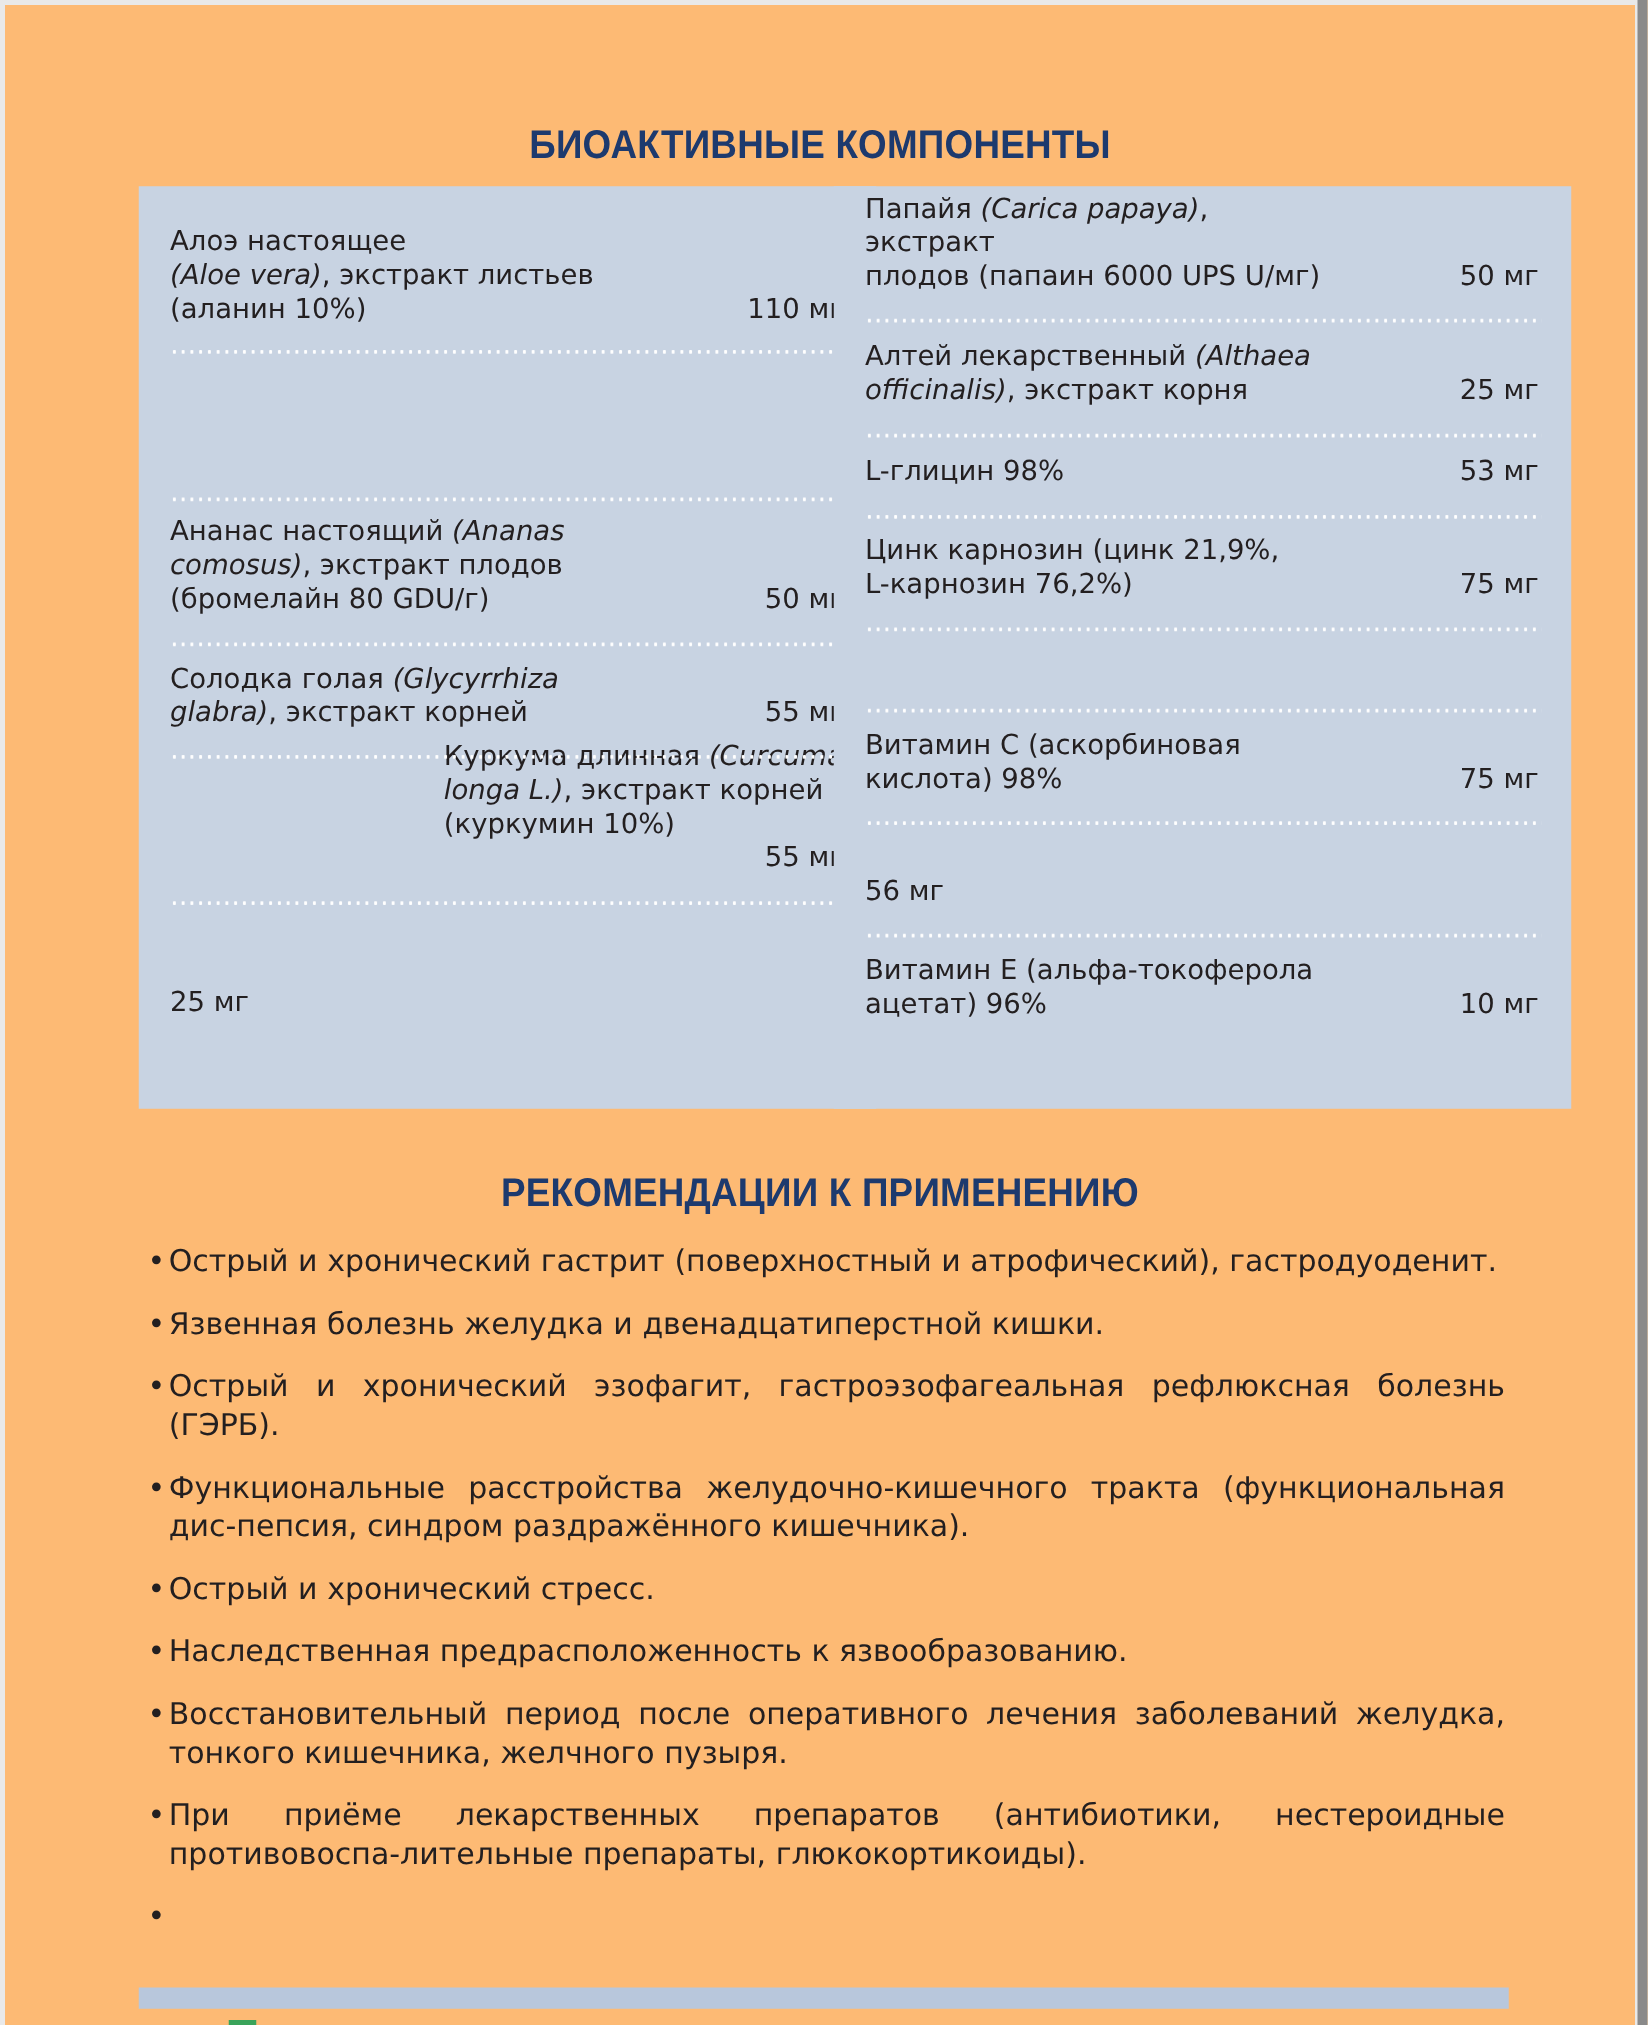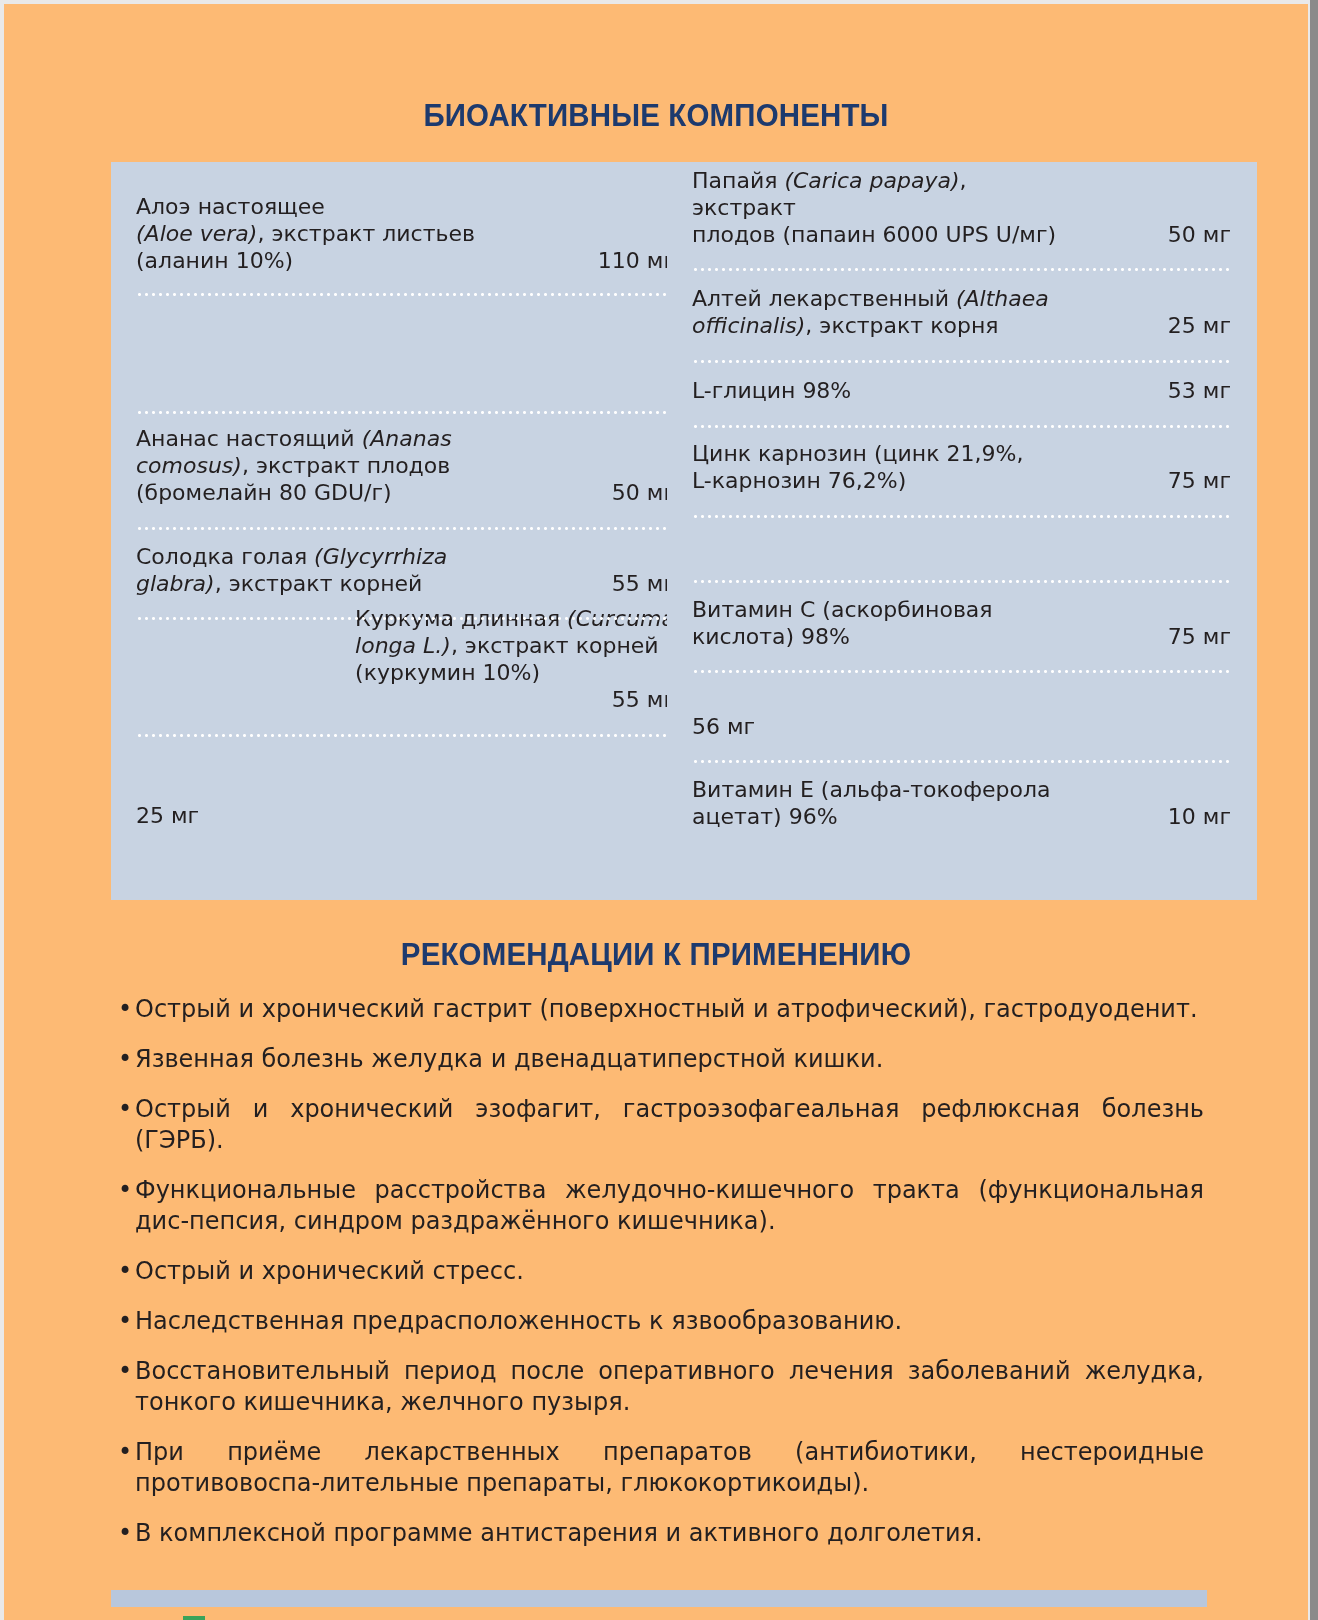--- a/index.html
+++ b/index.html
@@ -22,21 +22,21 @@
       text-align: center;
       font-family: "Liberation Sans", "DejaVu Sans", sans-serif;
       font-weight: bold; font-size: 32px; letter-spacing: 0.2px;
       color: #1d3a6e;
       transform: scaleX(0.92);
     }
     .title-bio { top: 93px; }
     .title-rec { top: 932px; }
 
     .panel {
-      position: absolute; top: 158px; width: 590px; height: 738px;
+      position: absolute; top: 145px; width: 590px; height: 738px;
       background: #c8d3e2;
     }
     .panel.left { left: 107px; }
     .panel.right { left: 663px; }
 
     .item {
       position: absolute; left: 25px; right: 26px;
       display: flex; align-items: flex-end; justify-content: space-between;
       font-size: 22px; line-height: 27px; color: #231f20;
     }
@@ -144,19 +144,19 @@
 
   <ul class="rec-list" id="rec-list">
       <li><span class="bullet">•</span><span>Острый и хронический гастрит (поверхностный и атрофический), гастродуоденит.</span></li>
       <li><span class="bullet">•</span><span>Язвенная болезнь желудка и двенадцатиперстной кишки.</span></li>
       <li><span class="bullet">•</span><span>Острый и хронический эзофагит, гастроэзофагеальная рефлюксная болезнь (ГЭРБ).</span></li>
       <li><span class="bullet">•</span><span>Функциональные расстройства желудочно-кишечного тракта (функциональная дис-пепсия, синдром раздражённого кишечника).</span></li>
       <li><span class="bullet">•</span><span>Острый и хронический стресс.</span></li>
       <li><span class="bullet">•</span><span>Наследственная предрасположенность к язвообразованию.</span></li>
       <li><span class="bullet">•</span><span>Восстановительный период после оперативного лечения заболеваний желудка, тонкого кишечника, желчного пузыря.</span></li>
       <li><span class="bullet">•</span><span>При приёме лекарственных препаратов (антибиотики, нестероидные противовоспа-лительные препараты, глюкокортикоиды).</span></li>
-      <li><span class="bullet">•</span><span>В комплексной программе антистарения и активного долголетия.</span></li>
+      <li><span class="bullet">•</span></li>
     </ul>
 
   <div class="bottom-bar"></div>
   <div class="green-mark"></div>
 </div>
 <div class="right-edge"></div>
 
 </body></html>

